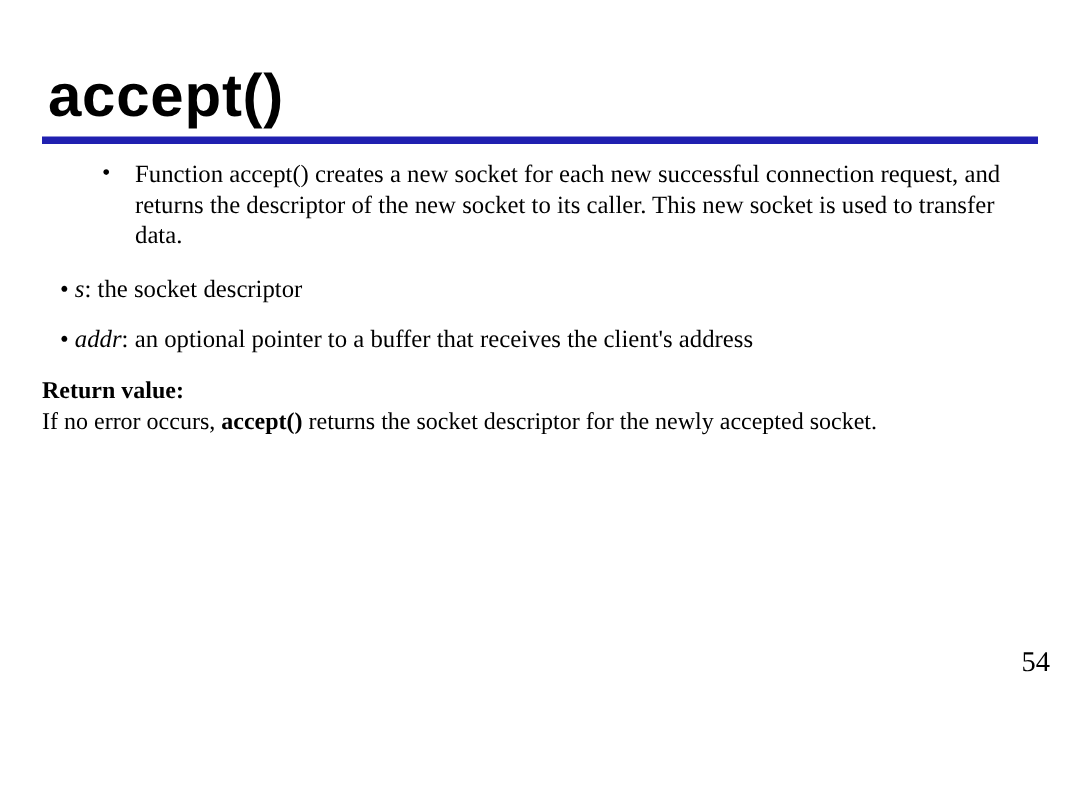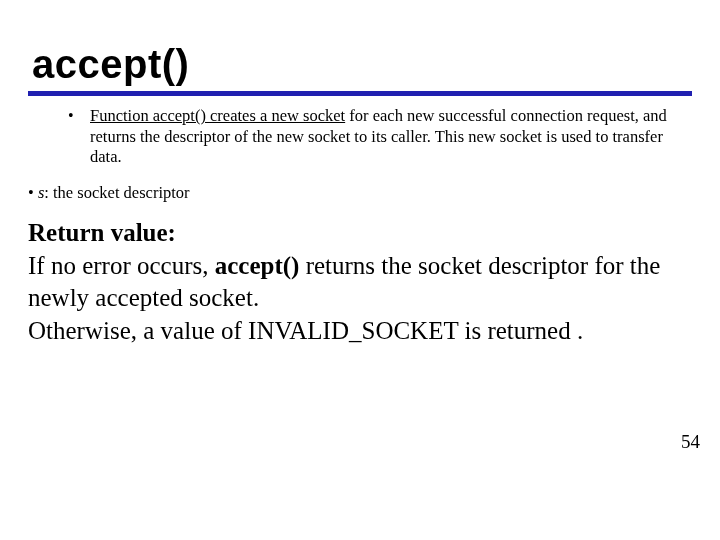--- a/index.html
+++ b/index.html
@@ -43,34 +43,34 @@
     margin: 0 0 4px 0;
     padding-left: 22px;
   }
   ul.top > li::before {
     content: "•";
     position: absolute;
     left: 0;
     top: 0;
     font-size: 16px;
   }
-  .u { text-decoration: underline; }
+  .u { }
   .sig {
     font-size: 19.5px;
     margin: 6px 0 6px 0;
   }
   .params {
     font-size: 16.5px;
     line-height: 1.3;
     margin: 0 0 14px 0;
   }
-  .params .row { margin: 0; }
+  .params .row { margin: 12px; }
   .i { font-style: italic; }
   .ret {
-    font-size: 25px;
+    font-size: 16px;
     line-height: 1.3;
   }
   .b { font-weight: bold; }
   .pagenum {
     position: absolute;
     right: 20px;
     bottom: 22px;
     font-size: 19px;
     color: #000;
   }
@@ -83,22 +83,22 @@
   <h1 class="title">accept()</h1>
   <div class="rule"></div>
 
   <ul class="top">
     <li><span class="u">Function accept() creates a new socket</span><span> for each new successful connection request, and returns the descriptor of the new socket to its caller. This new socket is used to transfer data.</span></li>
   </ul>
 
 
   <div class="params">
     <div class="row">•&nbsp;<span class="i">s</span><span>: the socket descriptor</span></div>
+    <div class="row">•&nbsp;<span class="i">addr</span><span>: an optional pointer to a buffer that receives the client's address</span></div>
   </div>
 
   <div class="ret">
     <div class="b">Return value:</div>
     <div><span>If no error occurs, </span><span class="b">accept()</span><span> returns the socket descriptor for the newly accepted socket.</span></div>
-    <div>Otherwise, a value of INVALID_SOCKET is returned .</div>
   </div>
 
   <div class="pagenum">54</div>
 </div>
 
 </body></html>

